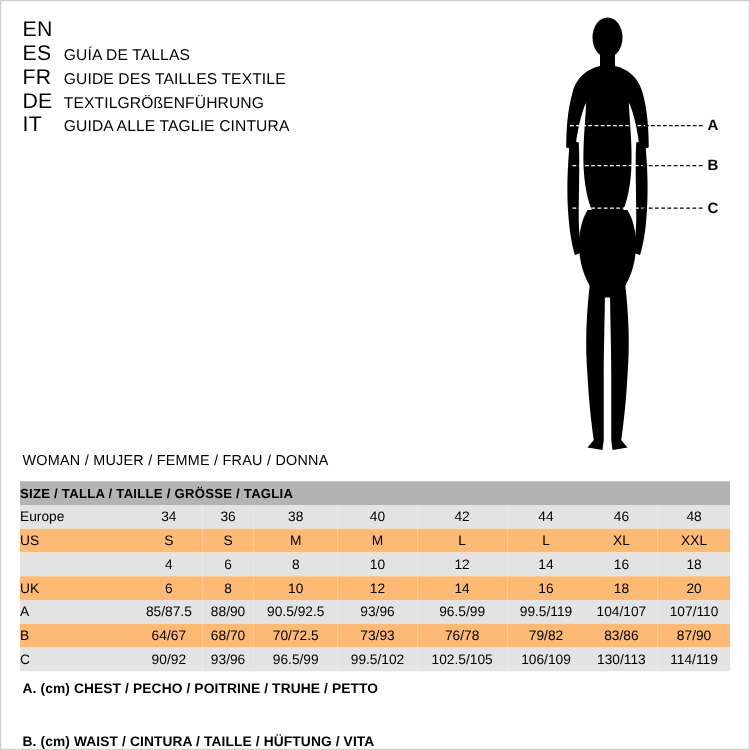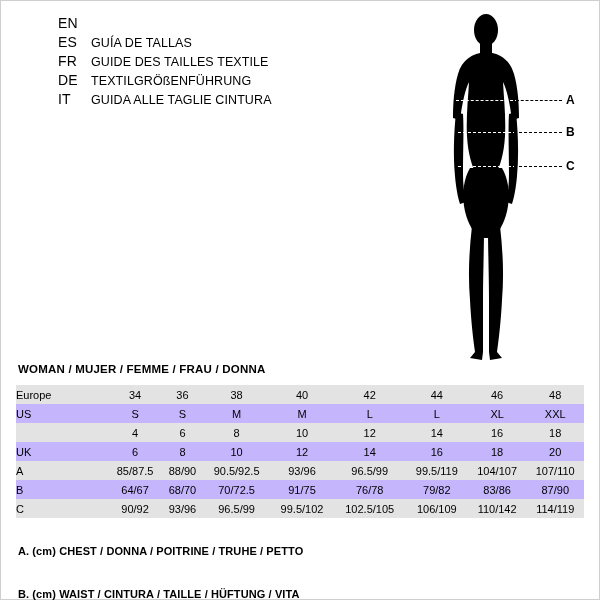--- a/index.html
+++ b/index.html
@@ -37,23 +37,22 @@
     width: 330px;
   }
   .lang-row {
     display: flex;
     align-items: baseline;
     height: 19px;
     line-height: 19px;
   }
   .lang-code {
     width: 33px;
-    font-size: 14px;
+    font-size: 17px;
     letter-spacing: 0.2px;
-    margin-left: 40px;
   }
   .lang-text {
     font-size: 12.5px;
     letter-spacing: 0.1px;
     white-space: nowrap;
   }
 
   
   .figure-area {
     position: absolute;
@@ -80,21 +79,21 @@
     font-weight: bold;
     color: #000;
   }
 
   
   .woman-title {
     position: absolute;
     left: 18px;
     top: 363px;
     font-size: 11.5px;
-    font-weight: bold;
+    font-weight: normal;
     letter-spacing: 0.2px;
   }
 
   table.size-table {
     position: absolute;
     left: 16px;
     top: 385px;
     width: 568px;
     border-collapse: collapse;
     font-size: 11px;
@@ -106,21 +105,21 @@
   }
   .hdr-row td {
     background: #b3b3b3;
     font-weight: bold;
     font-size: 10.5px;
     text-align: left;
     padding-left: 6px;
     letter-spacing: 0.2px;
   }
   .row-shaded td { background: #e3e3e3; }
-  .row-plain td { background: #c4b5fd; }
+  .row-plain td { background: #fdba74; }
   .label-cell {
     text-align: left;
     padding-left: 6px;
     width: 92px;
     font-size: 11px;
   }
   .val-cell {
     text-align: center;
     font-size: 11px;
   }
@@ -210,20 +209,23 @@
 
     <div class="guide-label" style="left:146px; top:85px;">A</div>
     <div class="guide-label" style="left:146px; top:117px;">B</div>
     <div class="guide-label" style="left:146px; top:151px;">C</div>
   </div>
 
   <div class="woman-title">WOMAN / MUJER / FEMME / FRAU / DONNA</div>
 
   <table class="size-table">
     <tbody>
+      <tr class="hdr-row">
+        <td colspan="9">SIZE / TALLA / TAILLE / GRÖSSE / TAGLIA</td>
+      </tr>
 
       <tr class="row-shaded">
         <td class="label-cell">Europe</td>
         <td class="val-cell">34</td>
         <td class="val-cell">36</td>
         <td class="val-cell">38</td>
         <td class="val-cell">40</td>
         <td class="val-cell">42</td>
         <td class="val-cell">44</td>
         <td class="val-cell">46</td>
@@ -276,36 +278,36 @@
         <td class="val-cell">99.5/119</td>
         <td class="val-cell">104/107</td>
         <td class="val-cell">107/110</td>
       </tr>
 
       <tr class="row-plain">
         <td class="label-cell">B</td>
         <td class="val-cell">64/67</td>
         <td class="val-cell">68/70</td>
         <td class="val-cell">70/72.5</td>
-        <td class="val-cell">91/75</td>
+        <td class="val-cell">73/93</td>
         <td class="val-cell">76/78</td>
         <td class="val-cell">79/82</td>
         <td class="val-cell">83/86</td>
         <td class="val-cell">87/90</td>
       </tr>
 
       <tr class="row-shaded">
         <td class="label-cell">C</td>
         <td class="val-cell">90/92</td>
         <td class="val-cell">93/96</td>
         <td class="val-cell">96.5/99</td>
         <td class="val-cell">99.5/102</td>
         <td class="val-cell">102.5/105</td>
         <td class="val-cell">106/109</td>
-        <td class="val-cell">110/142</td>
+        <td class="val-cell">130/113</td>
         <td class="val-cell">114/119</td>
       </tr>
     </tbody>
   </table>
 
-  <div class="legend legend-a">A. (cm) CHEST / DONNA / POITRINE / TRUHE / PETTO</div>
+  <div class="legend legend-a">A. (cm) CHEST / PECHO / POITRINE / TRUHE / PETTO</div>
   <div class="legend legend-b">B. (cm) WAIST / CINTURA / TAILLE / HÜFTUNG / VITA</div>
 </div>
 
 </body></html>

